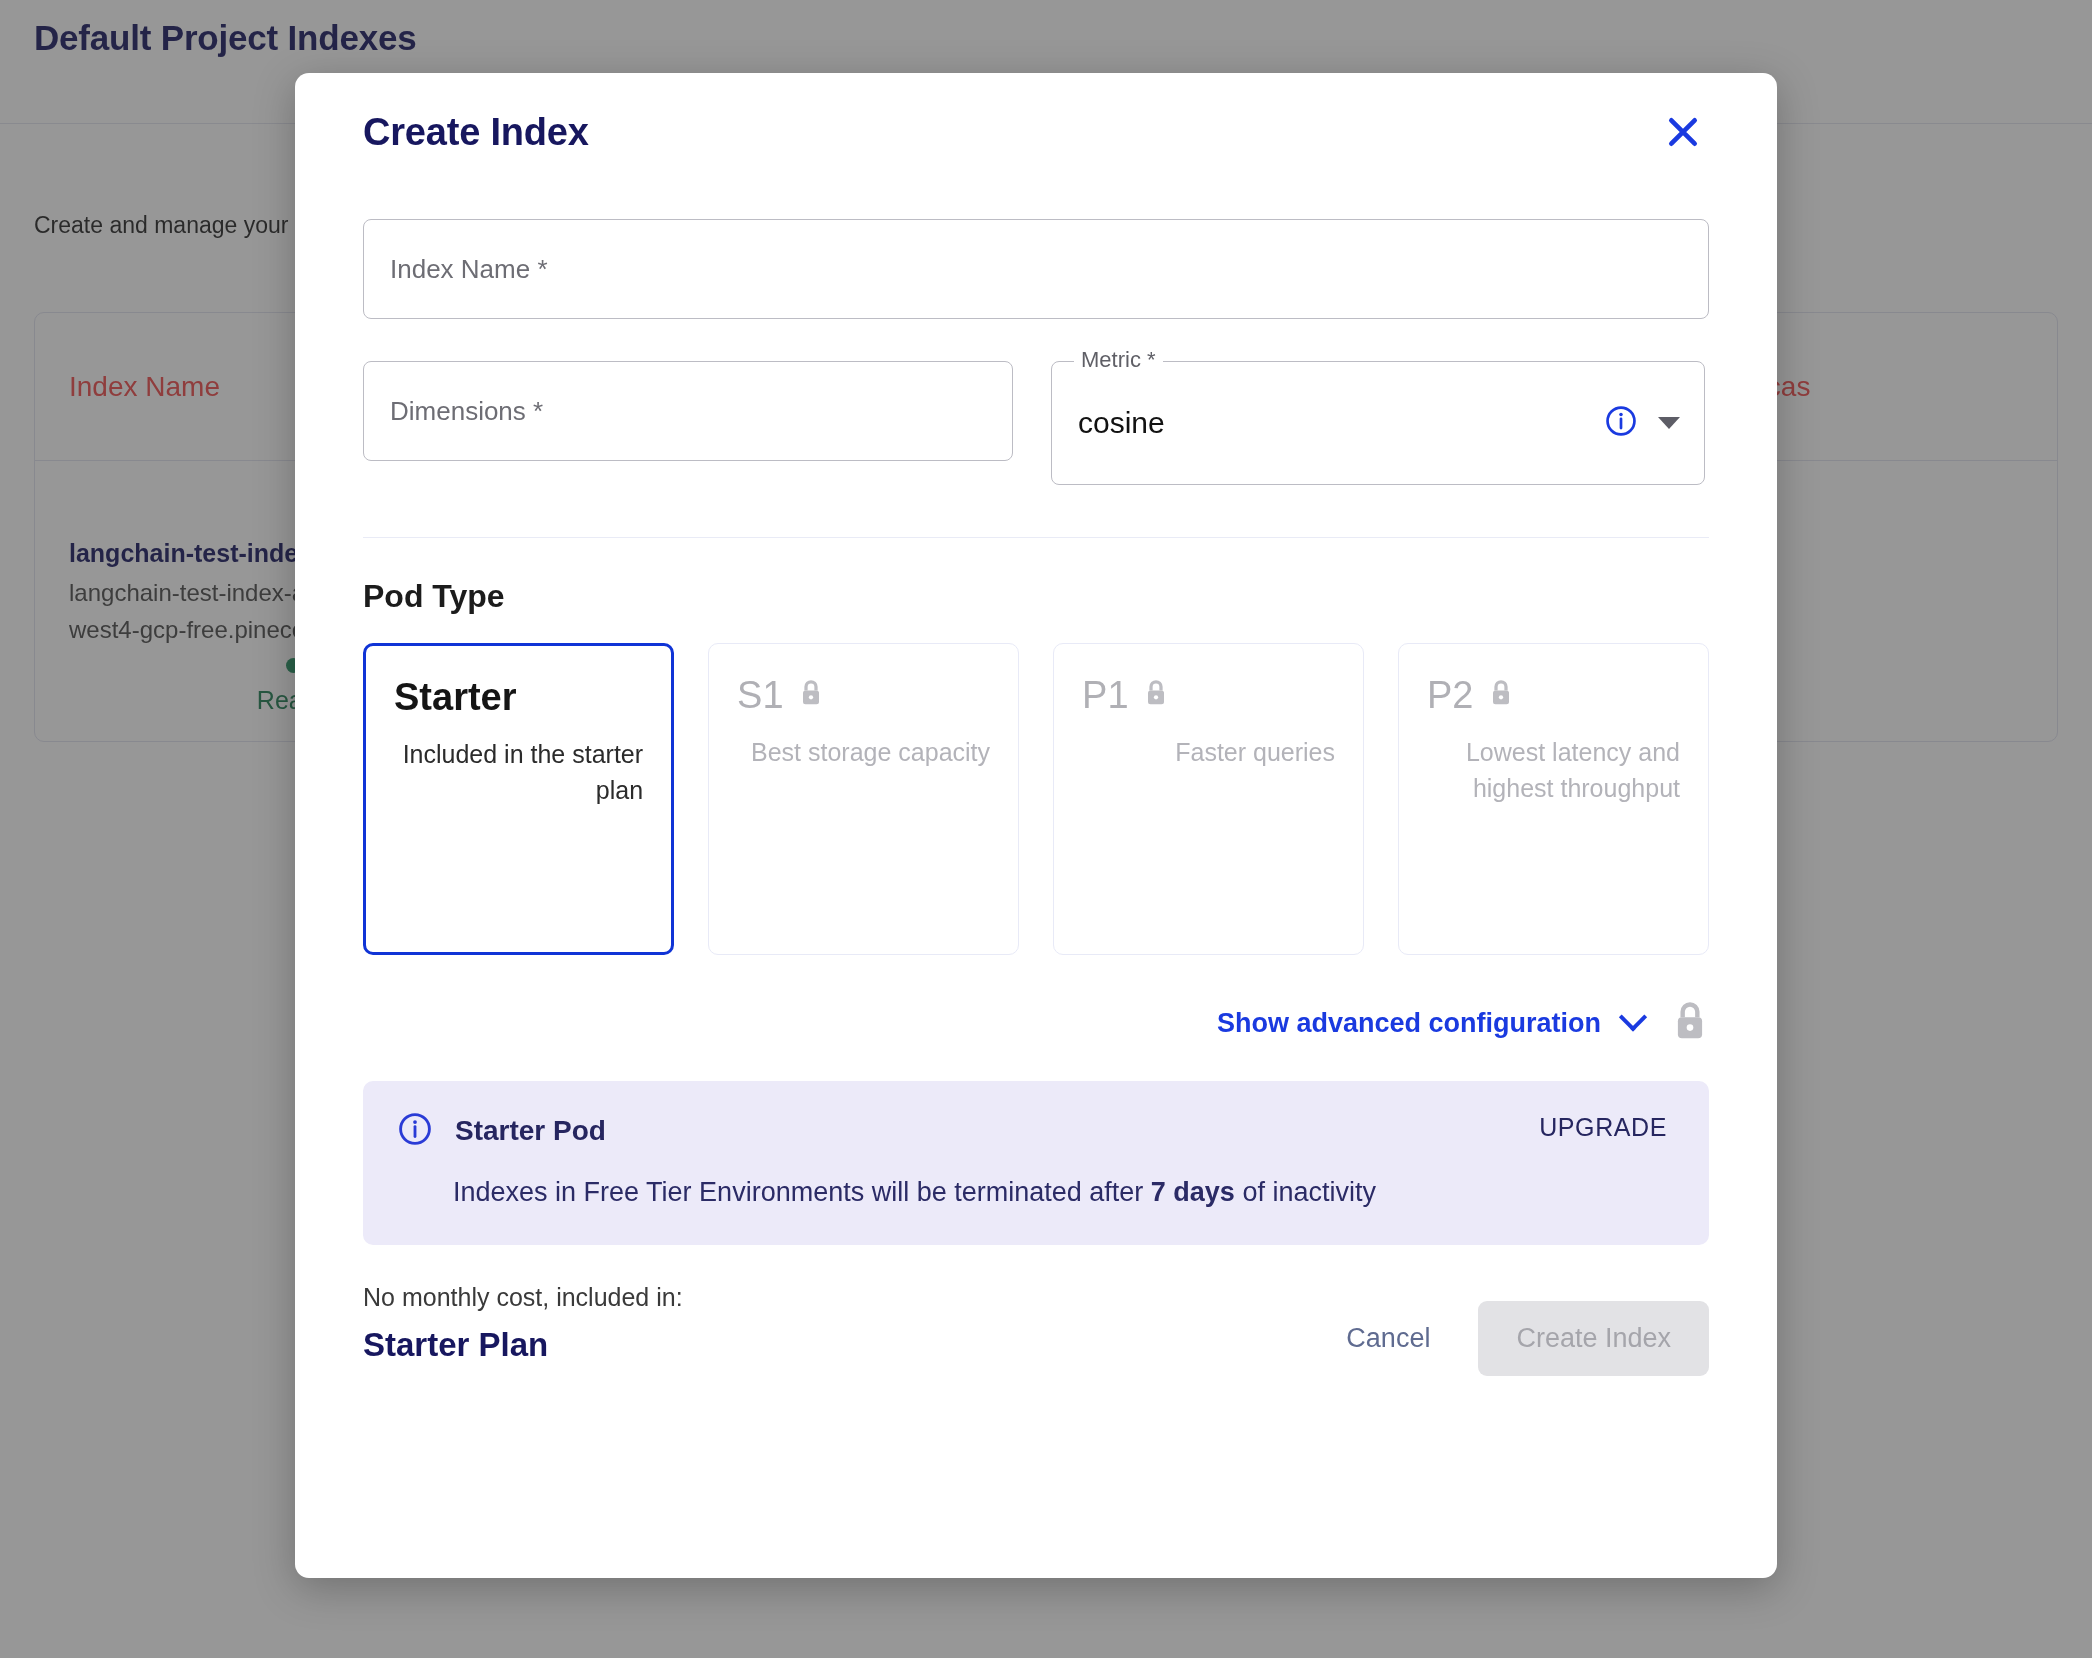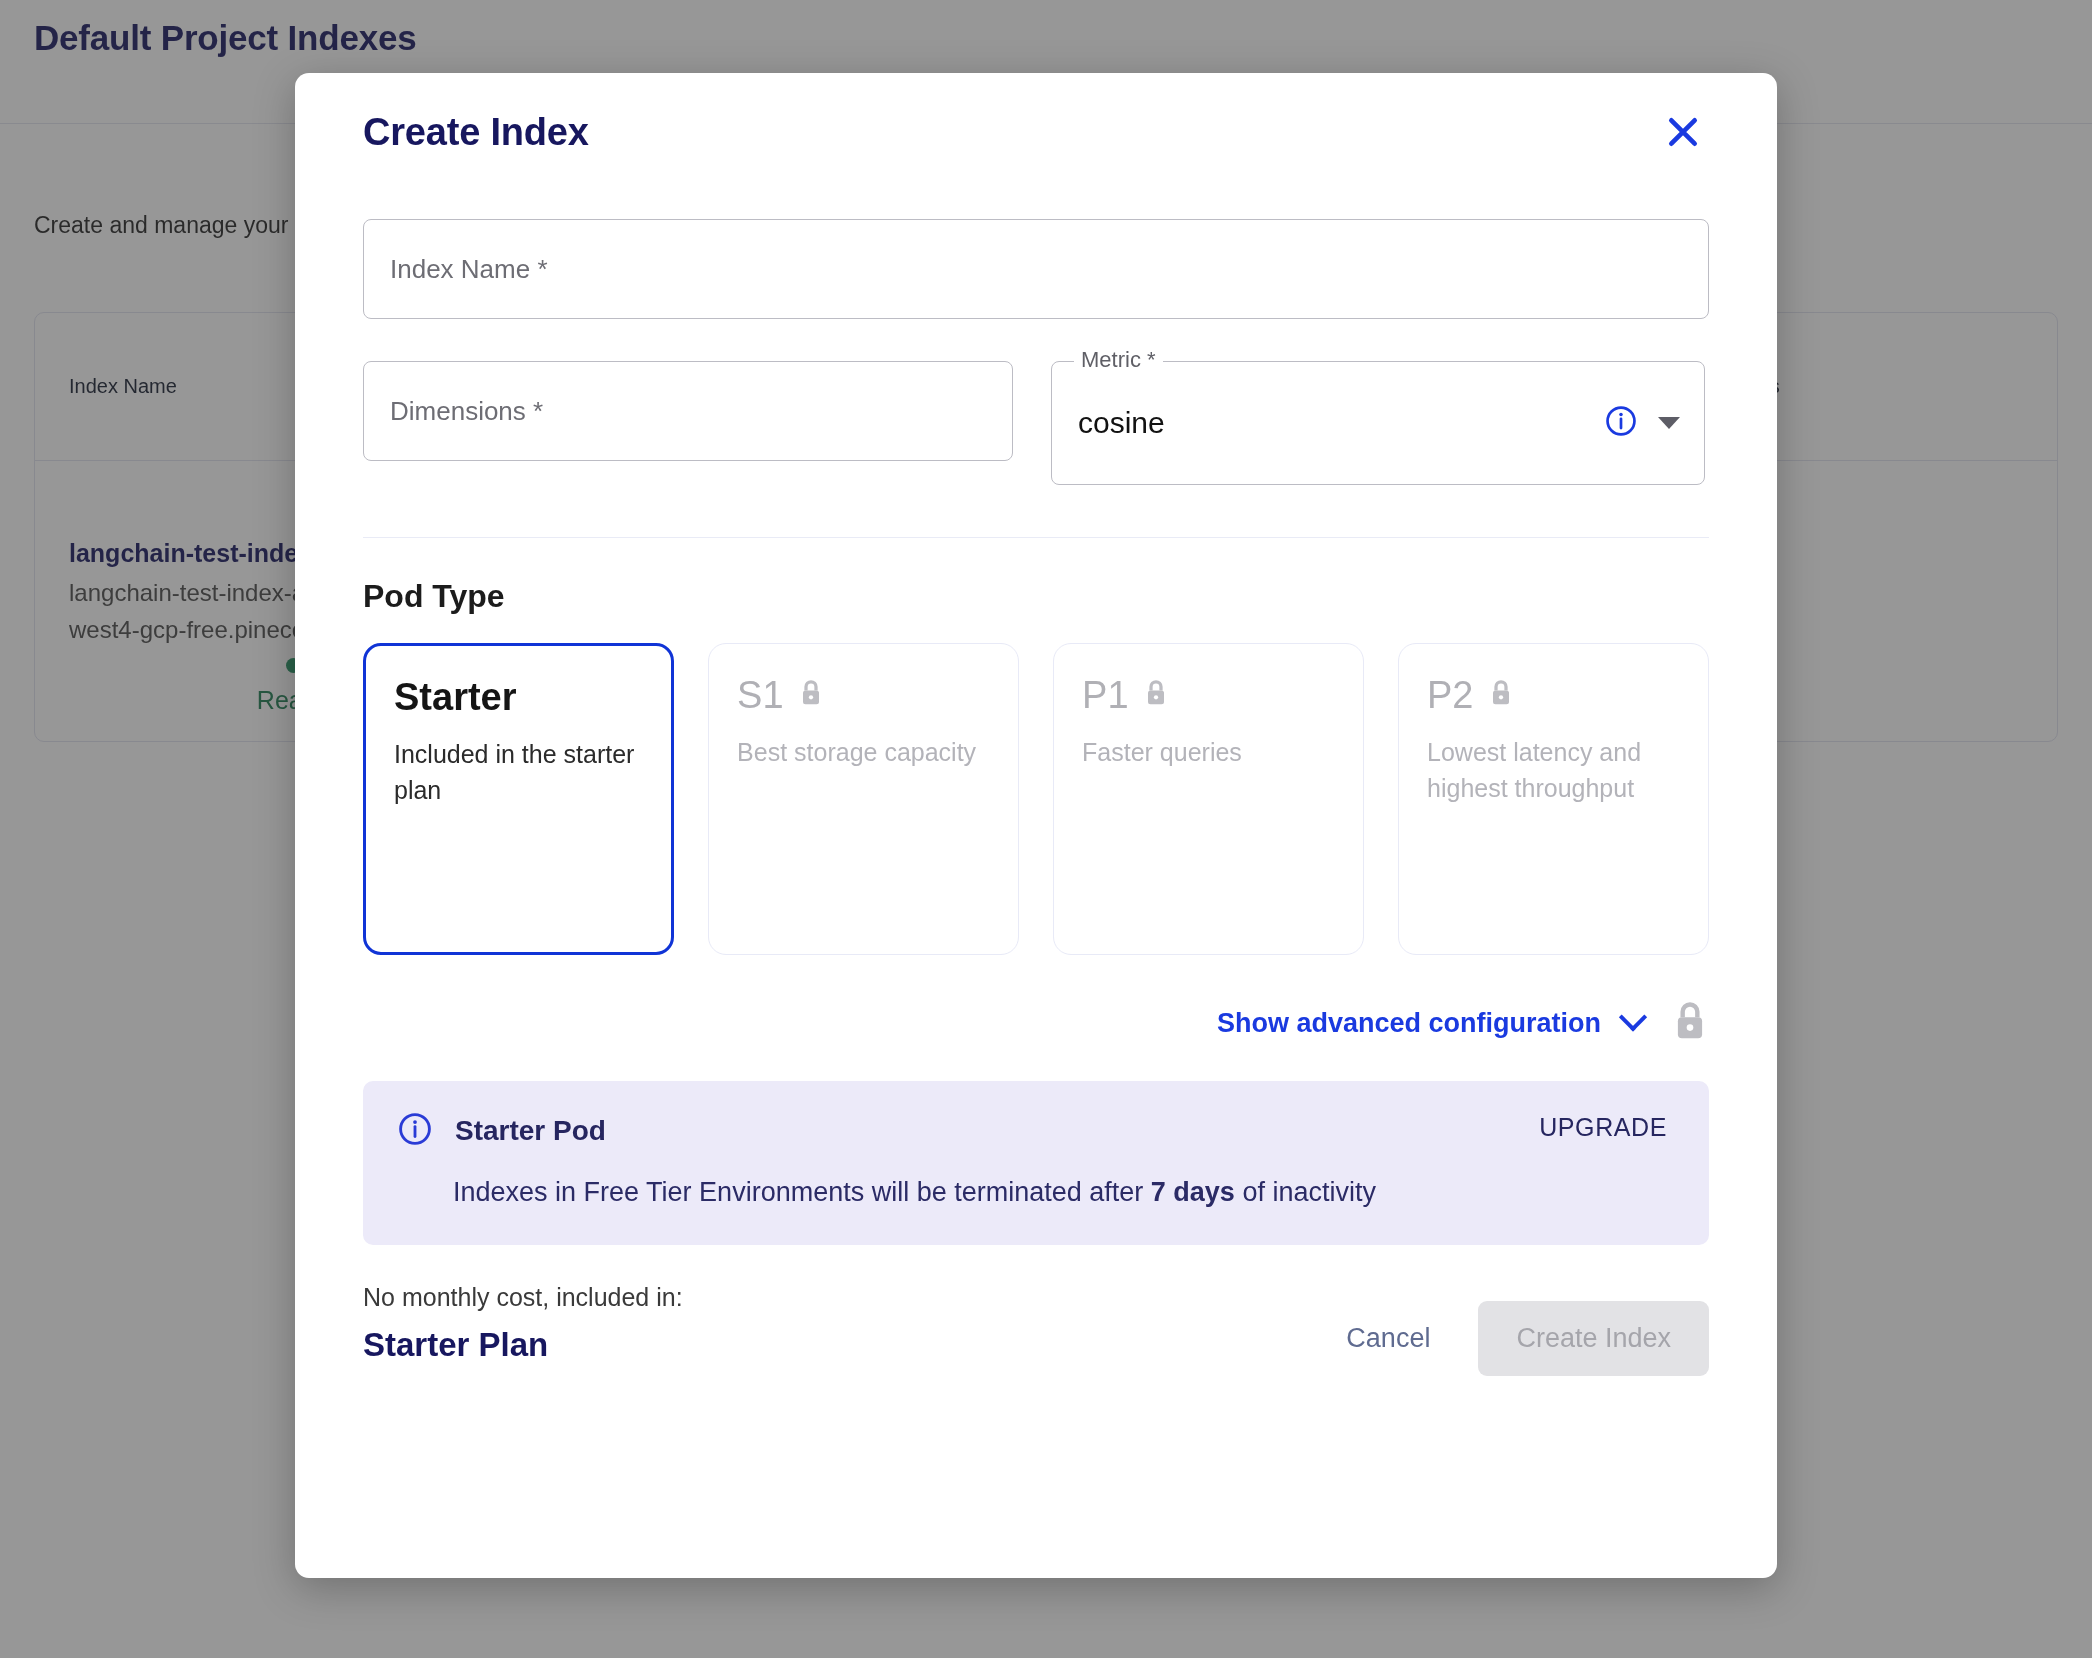--- a/index.html
+++ b/index.html
@@ -58,22 +58,22 @@
     overflow: hidden;
   }
 
   .bg-thead {
     display: flex;
     align-items: center;
     height: 148px;
     border-bottom: 1px solid #dfe1ee;
   }
   .bg-th {
-    font-size: 20px;
-    color: #0f172a;
+    font-size: 28px;
+    color: #ef4444;
     padding: 0 8px;
   }
   .bg-th.c1 { width: 490px; padding-left: 34px; }
   .bg-th.c2 { width: 400px; }
   .bg-th.c3 { width: 380px; }
   .bg-th.c4 { width: 390px; line-height: 1.45; }
   .bg-th.c5 { width: 320px; }
 
   .bg-row {
     display: flex;
@@ -242,24 +242,25 @@
   }
 
   #pod-cards {
     margin-top: 28px;
     display: flex;
     gap: 34px;
   }
   .pod-card {
     width: 318px;
     height: 312px;
-    border-radius: 18px;
+    border-radius: 10px;
     border: 1px solid #e8eaf7;
     padding: 30px 28px;
     background: #ffffff;
+    text-align: right;
   }
   .pod-card.selected {
     border: 3px solid #1034d6;
   }
   .pod-name {
     font-size: 38px;
     font-weight: bold;
     color: #151515;
     display: flex;
     align-items: center;

